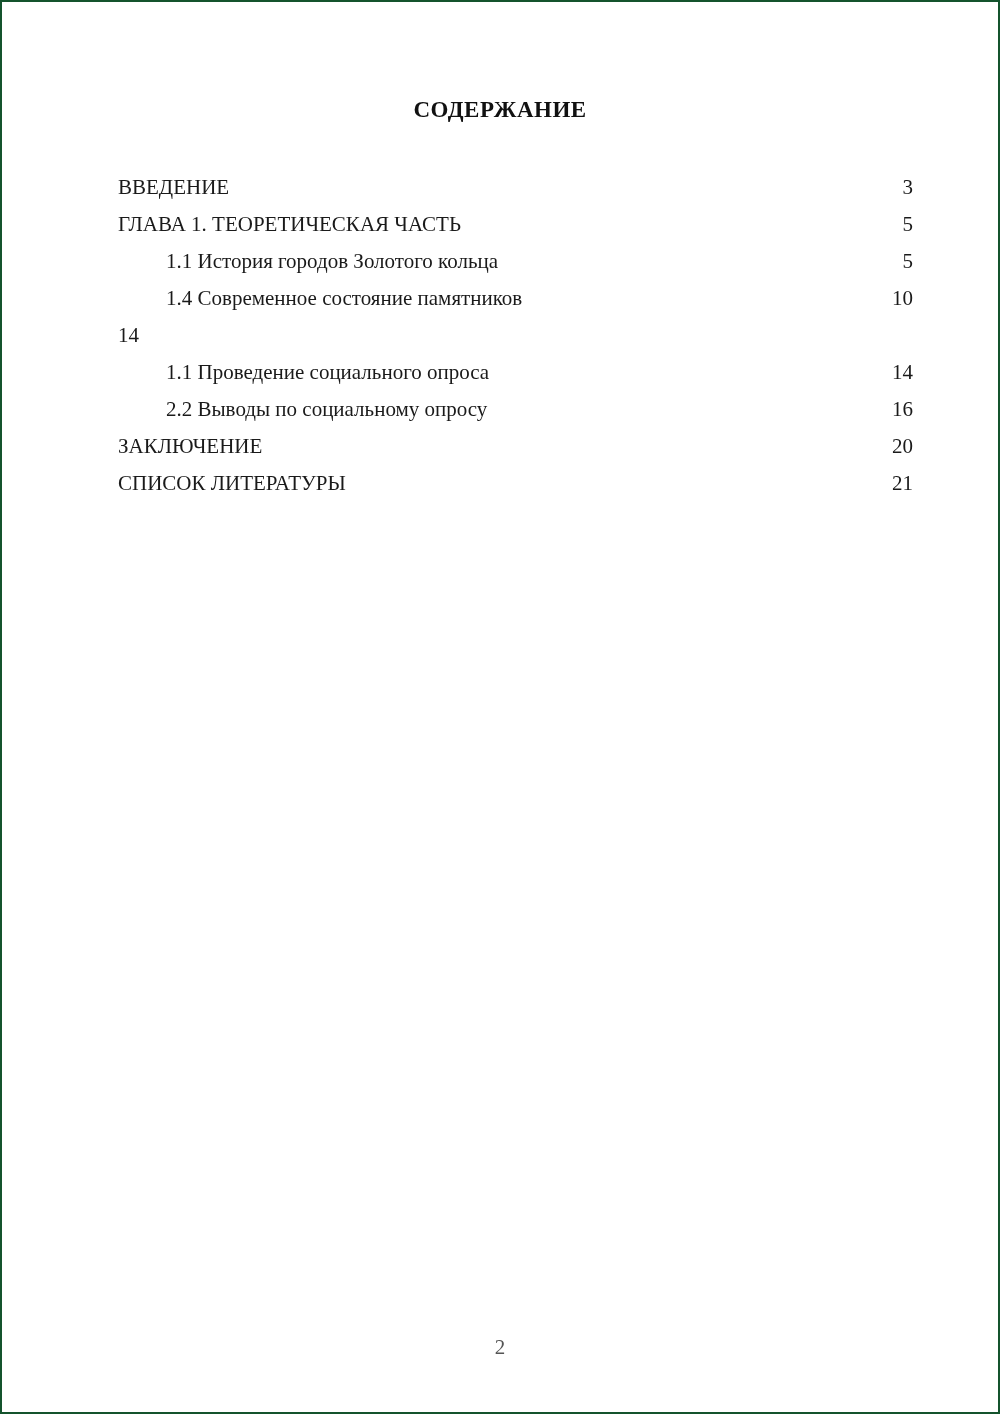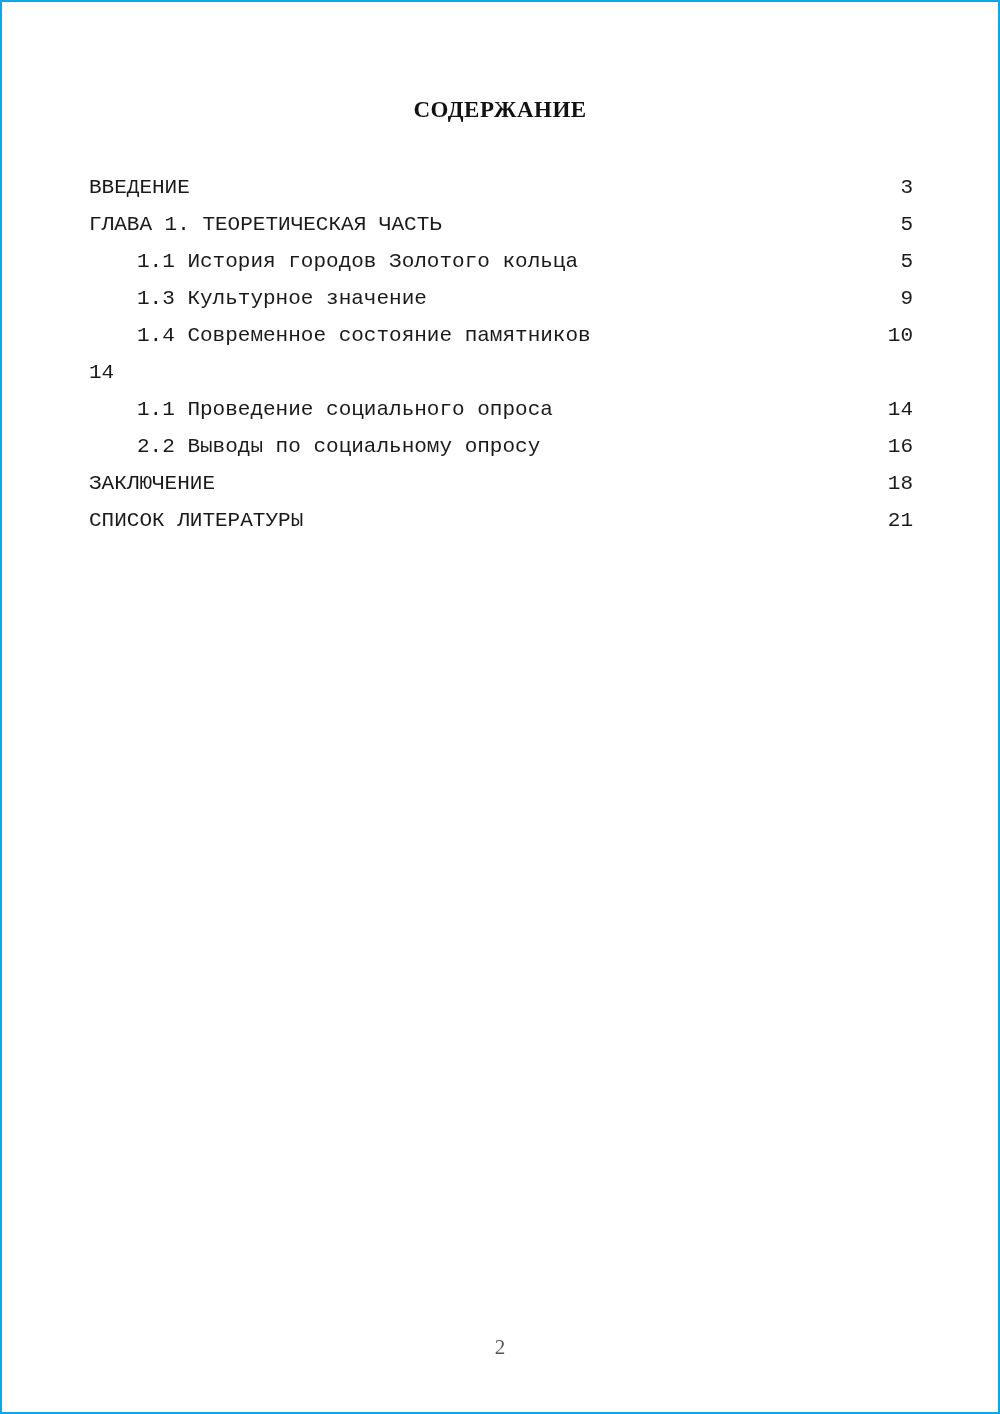--- a/index.html
+++ b/index.html
@@ -6,39 +6,38 @@
     margin: 0;
     padding: 0;
     background: #ffffff;
   }
   .page {
     position: relative;
     width: 1000px;
     height: 1414px;
     box-sizing: border-box;
     background: #ffffff;
-    border: 2px solid #0ea5e9;
+    border: 2px solid #14532d;
     font-family: "Liberation Serif", "DejaVu Serif", serif;
     color: #1a1a1a;
     overflow: hidden;
   }
   .doc-title {
     margin: 0;
     padding-top: 95px;
     text-align: center;
     font-size: 23px;
     font-weight: bold;
     letter-spacing: 0.5px;
     color: #111111;
   }
   .toc {
     margin-top: 46px;
-    padding-left: 87px;
+    padding-left: 116px;
     padding-right: 85px;
-    font-family: Liberation Mono, monospace;
   }
   .toc-row {
     display: flex;
     justify-content: space-between;
     align-items: baseline;
     font-size: 21px;
     line-height: 37px;
     color: #1a1a1a;
   }
   .toc-row.indent .toc-label {
@@ -74,41 +73,37 @@
       </div>
       <div class="toc-row">
         <span class="toc-label">ГЛАВА 1. ТЕОРЕТИЧЕСКАЯ ЧАСТЬ</span>
         <span class="toc-page">5</span>
       </div>
       <div class="toc-row indent">
         <span class="toc-label">1.1 История городов Золотого кольца</span>
         <span class="toc-page">5</span>
       </div>
       <div class="toc-row indent">
-        <span class="toc-label">1.3 Культурное значение</span>
-        <span class="toc-page">9</span>
-      </div>
-      <div class="toc-row indent">
         <span class="toc-label">1.4 Современное состояние памятников</span>
         <span class="toc-page">10</span>
       </div>
       <div class="toc-row">
         <span class="toc-page">14</span>
       </div>
       <div class="toc-row indent">
         <span class="toc-label">1.1 Проведение социального опроса</span>
         <span class="toc-page">14</span>
       </div>
       <div class="toc-row indent">
         <span class="toc-label">2.2 Выводы по социальному опросу</span>
         <span class="toc-page">16</span>
       </div>
       <div class="toc-row">
         <span class="toc-label">ЗАКЛЮЧЕНИЕ</span>
-        <span class="toc-page">18</span>
+        <span class="toc-page">20</span>
       </div>
       <div class="toc-row">
         <span class="toc-label">СПИСОК ЛИТЕРАТУРЫ</span>
         <span class="toc-page">21</span>
       </div>
     </div>
 
   <div class="page-footer">2</div>
 </div>
 

